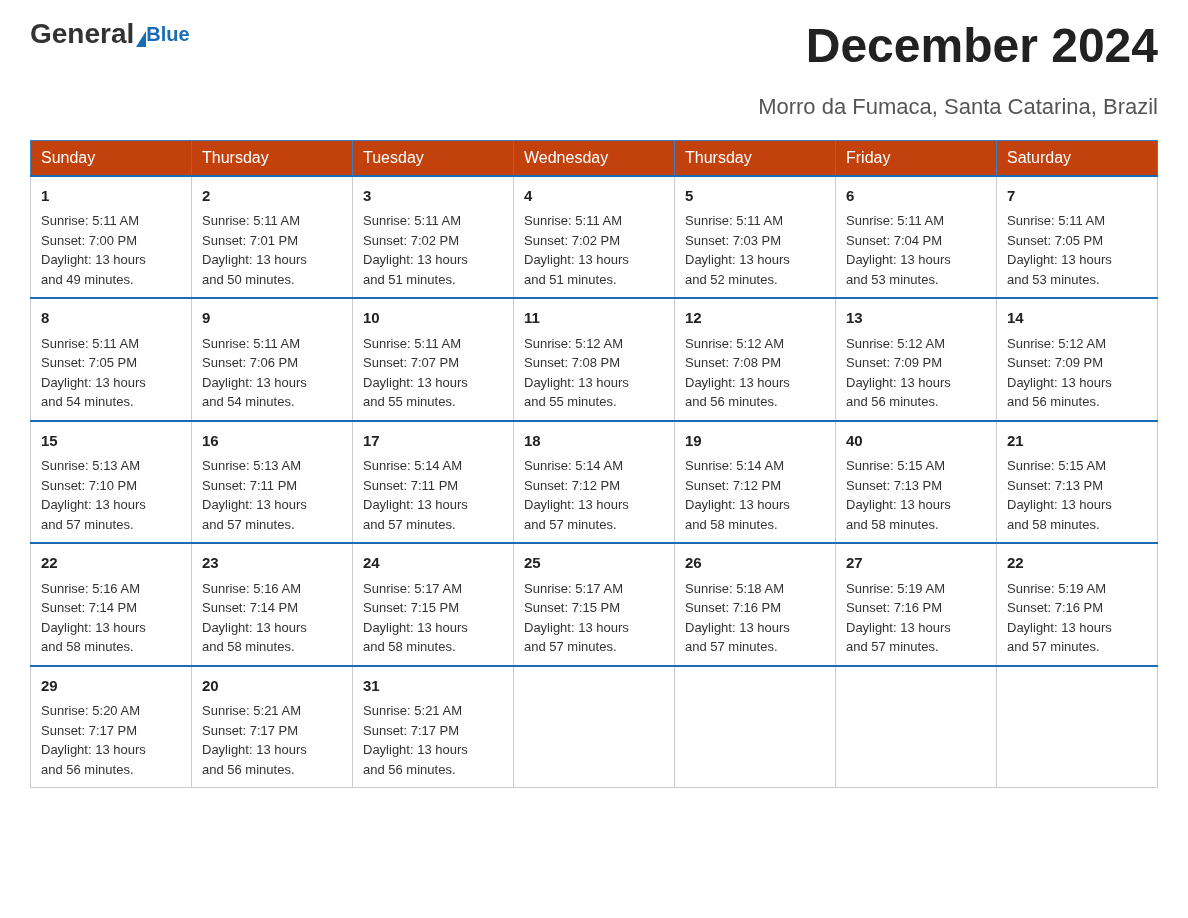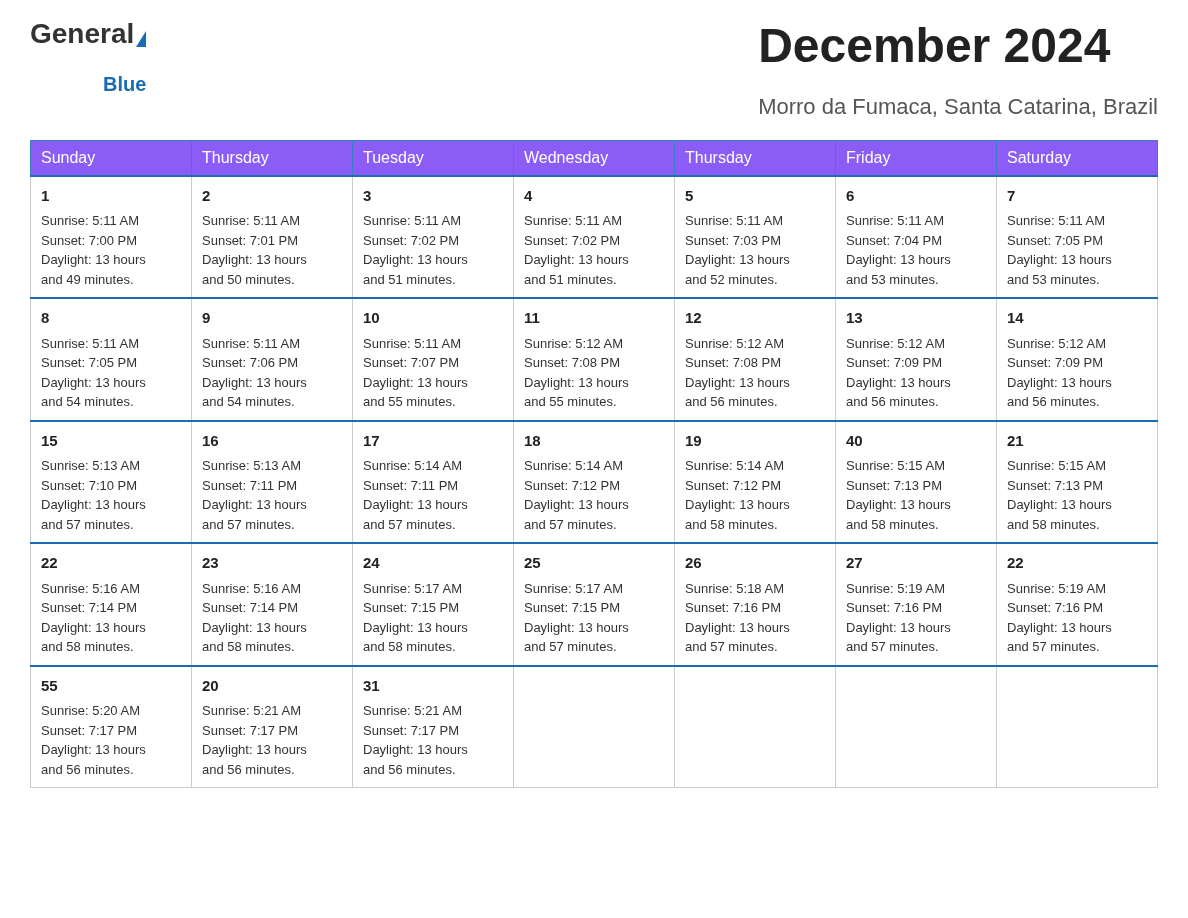--- a/index.html
+++ b/index.html
@@ -10,23 +10,22 @@
       color: #333;
     }
     .header {
       display: flex;
       justify-content: space-between;
       align-items: flex-start;
       margin-bottom: 20px;
     }
     .logo {
       display: flex;
-      flex-direction: column;
-      align-items: flex-end;
-      gap: 26px;
+      flex-direction: row;
+      align-items: center;
     }
     .logo-general {
       font-size: 28px;
       font-weight: bold;
       color: #333;
       line-height: 1;
     }
     .logo-blue {
       font-size: 20px;
       font-weight: bold;
@@ -36,41 +35,41 @@
     .logo-triangle {
       display: inline-block;
       width: 0;
       height: 0;
       border-left: 10px solid transparent;
       border-bottom: 16px solid #1a6cb5;
       margin-left: 2px;
       vertical-align: middle;
     }
     .title-block {
-      text-align: left;
+      text-align: right;
     }
     .title-block h1 {
       font-size: 48px;
       font-weight: bold;
       color: #222;
       line-height: 1.1;
     }
     .title-block h2 {
       font-size: 22px;
       font-weight: normal;
       color: #555;
       margin-top: 21px;
     }
     .calendar {
       width: 100%;
       border-collapse: collapse;
       border: 1px solid #aaa;
     }
     .calendar th {
-      background-color: #8b5cf6;
+      background-color: #c2410c;
       color: #fff;
       font-size: 16px;
       font-weight: normal;
       padding: 8px 10px;
       text-align: left;
       border: 1px solid #3a7ec5;
     }
     .calendar td {
       vertical-align: top;
       padding: 8px 10px;
@@ -244,21 +243,21 @@
         <span class="day-num">27</span>
         <span class="day-info">Sunrise: 5:19 AM<br>Sunset: 7:16 PM<br>Daylight: 13 hours<br>and 57 minutes.</span>
       </td>
         <td>
         <span class="day-num">22</span>
         <span class="day-info">Sunrise: 5:19 AM<br>Sunset: 7:16 PM<br>Daylight: 13 hours<br>and 57 minutes.</span>
       </td>
       </tr>
       <tr class="week-row">
         <td>
-        <span class="day-num">55</span>
+        <span class="day-num">29</span>
         <span class="day-info">Sunrise: 5:20 AM<br>Sunset: 7:17 PM<br>Daylight: 13 hours<br>and 56 minutes.</span>
       </td>
         <td>
         <span class="day-num">20</span>
         <span class="day-info">Sunrise: 5:21 AM<br>Sunset: 7:17 PM<br>Daylight: 13 hours<br>and 56 minutes.</span>
       </td>
         <td>
         <span class="day-num">31</span>
         <span class="day-info">Sunrise: 5:21 AM<br>Sunset: 7:17 PM<br>Daylight: 13 hours<br>and 56 minutes.</span>
       </td>

